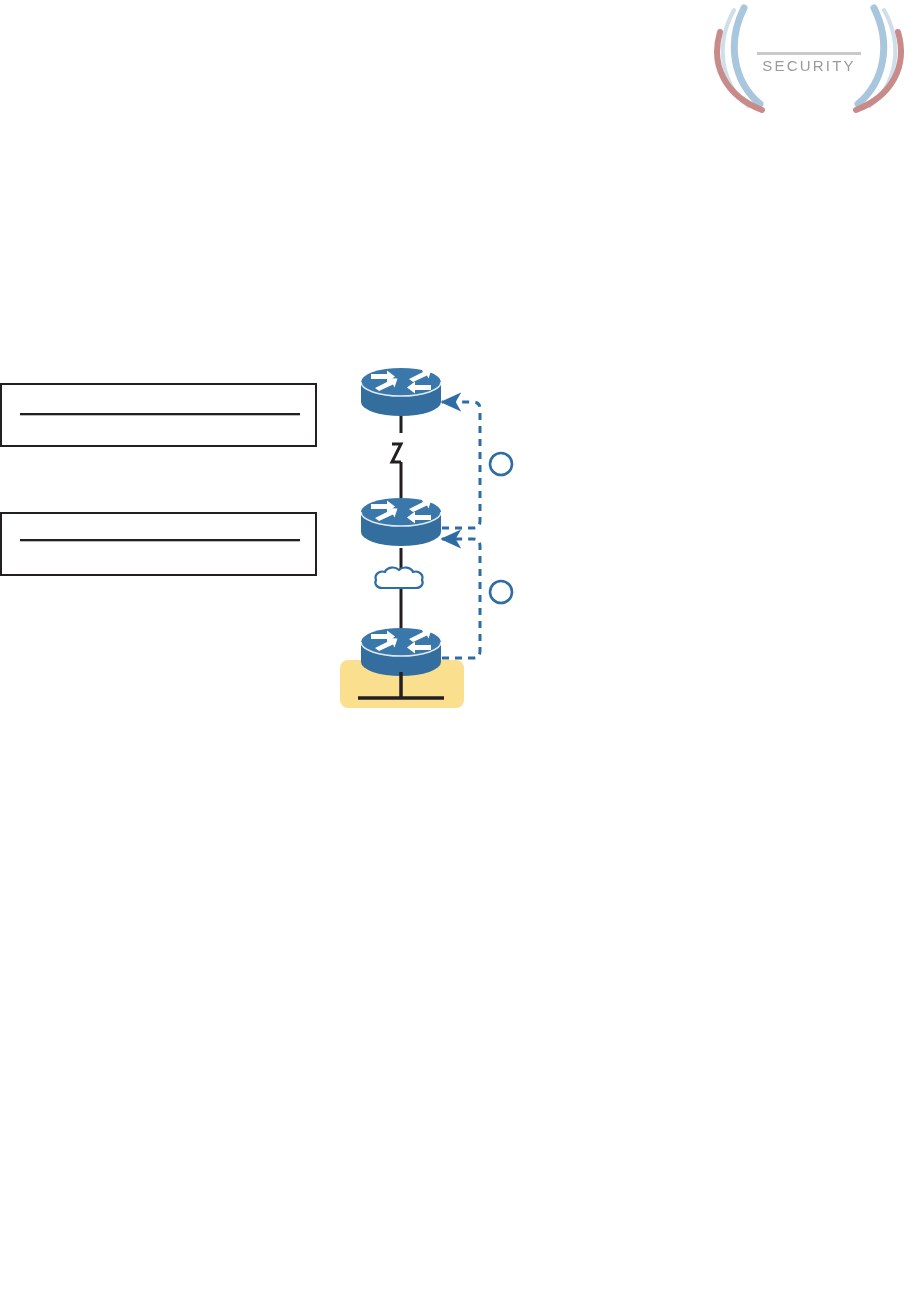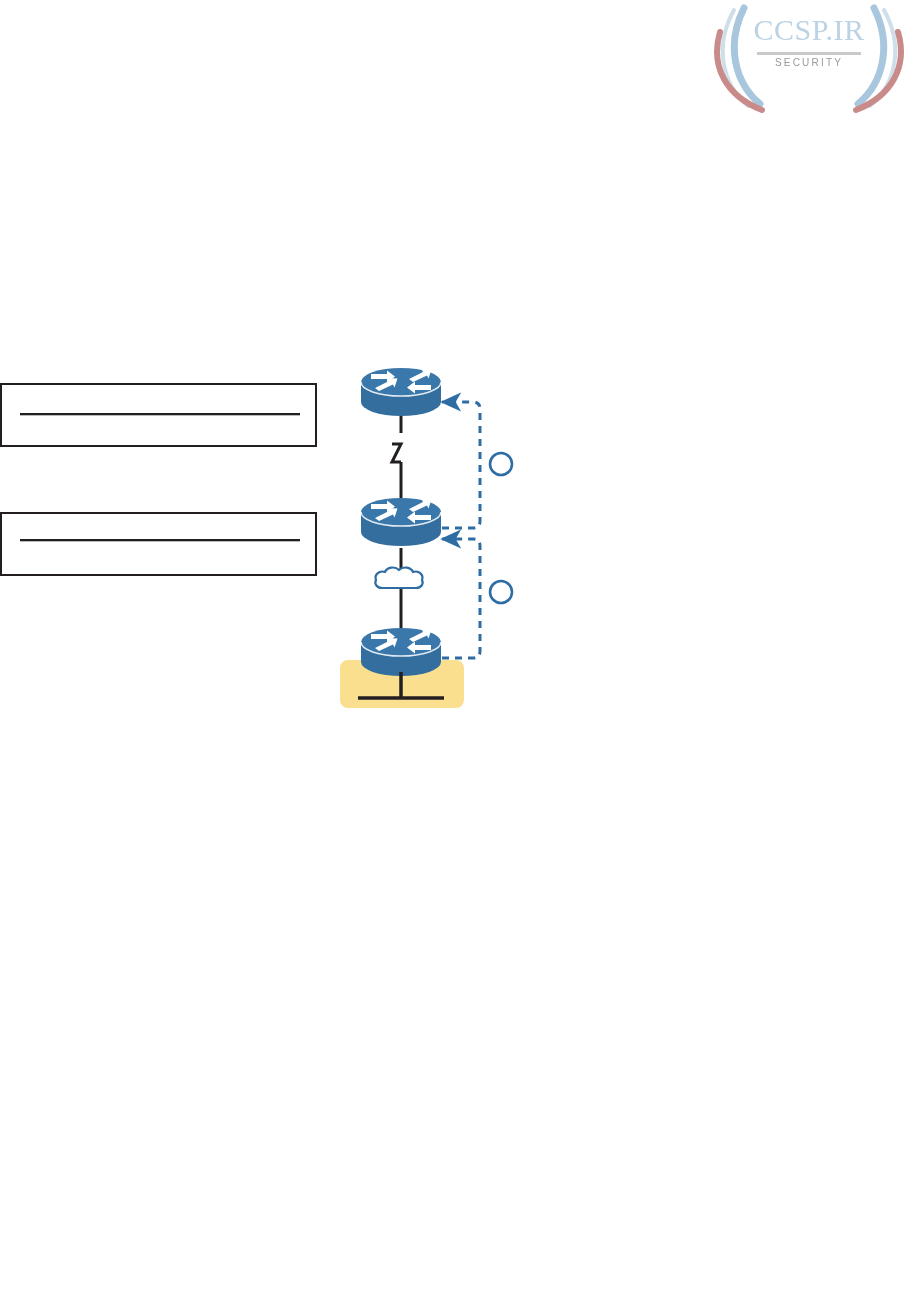--- a/index.html
+++ b/index.html
@@ -61,21 +61,21 @@
     height: 3px;
     background: #c9c9c9;
   }
   .brand-sub {
     position: absolute;
     left: 0;
     top: 58px;
     width: 218px;
     text-align: center;
     font-family: "Liberation Sans", sans-serif;
-    font-size: 10px;
+    font-size: 15px;
     letter-spacing: 2.2px;
     color: #9a9a9a;
     line-height: 1;
   }
 
   
   .text-box {
     position: absolute;
     box-sizing: border-box;
     border: 2px solid #231f20;
@@ -160,21 +160,20 @@
 
       <path d="M20 32 C 10 66, 26 96, 62 110" fill="none" stroke="#c98a8a" stroke-width="6" stroke-linecap="round"></path>
 
       <path d="M184 10 C 204 46, 196 84, 170 106" fill="none" stroke="#cfdfea" stroke-width="4" stroke-linecap="round"></path>
 
       <path d="M174 8 C 192 44, 184 82, 158 104" fill="none" stroke="#a8c6dd" stroke-width="7" stroke-linecap="round"></path>
 
       <path d="M198 32 C 208 66, 192 96, 156 110" fill="none" stroke="#c98a8a" stroke-width="6" stroke-linecap="round"></path>
     </svg>
     <div class="brand-text-wrap">
-      <div class="brand-title">CCSP.IR</div>
       <div class="brand-rule"></div>
       <div class="brand-sub">SECURITY</div>
     </div>
   </div>
 
   <div class="text-box" id="text-box-1">
     <div class="box-blank-text"></div>
     <div class="box-rule"></div>
   </div>
 

